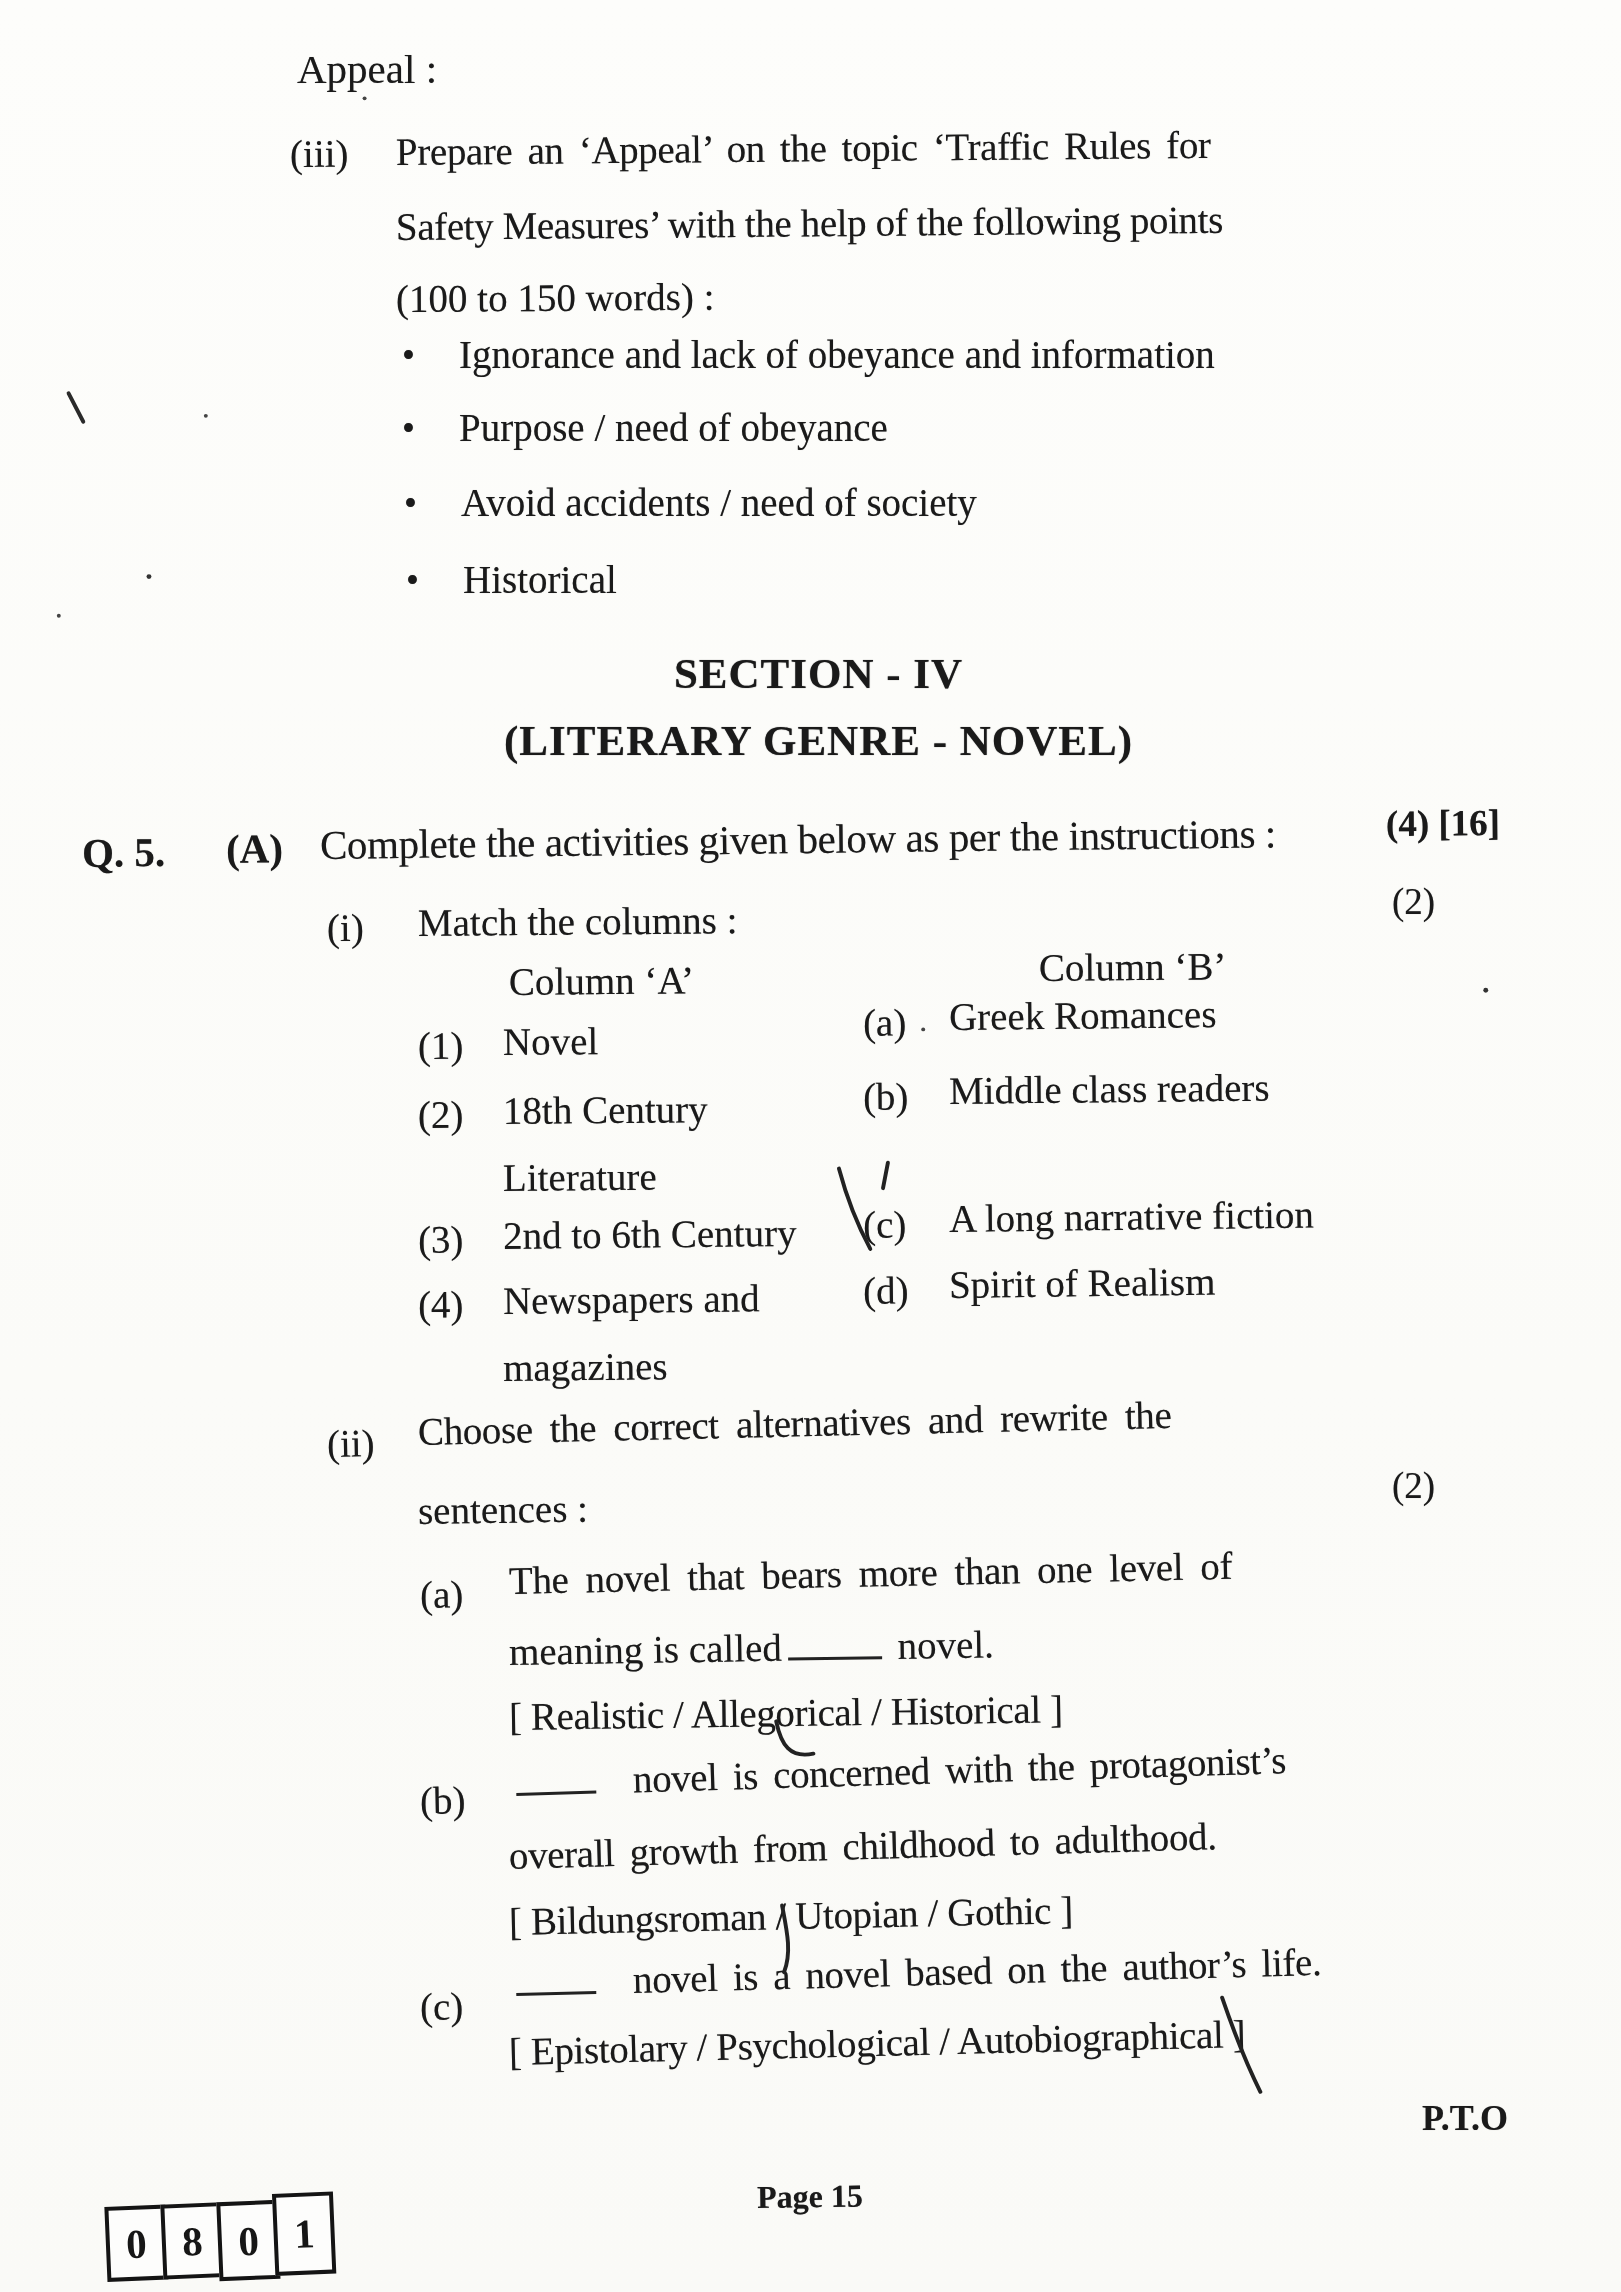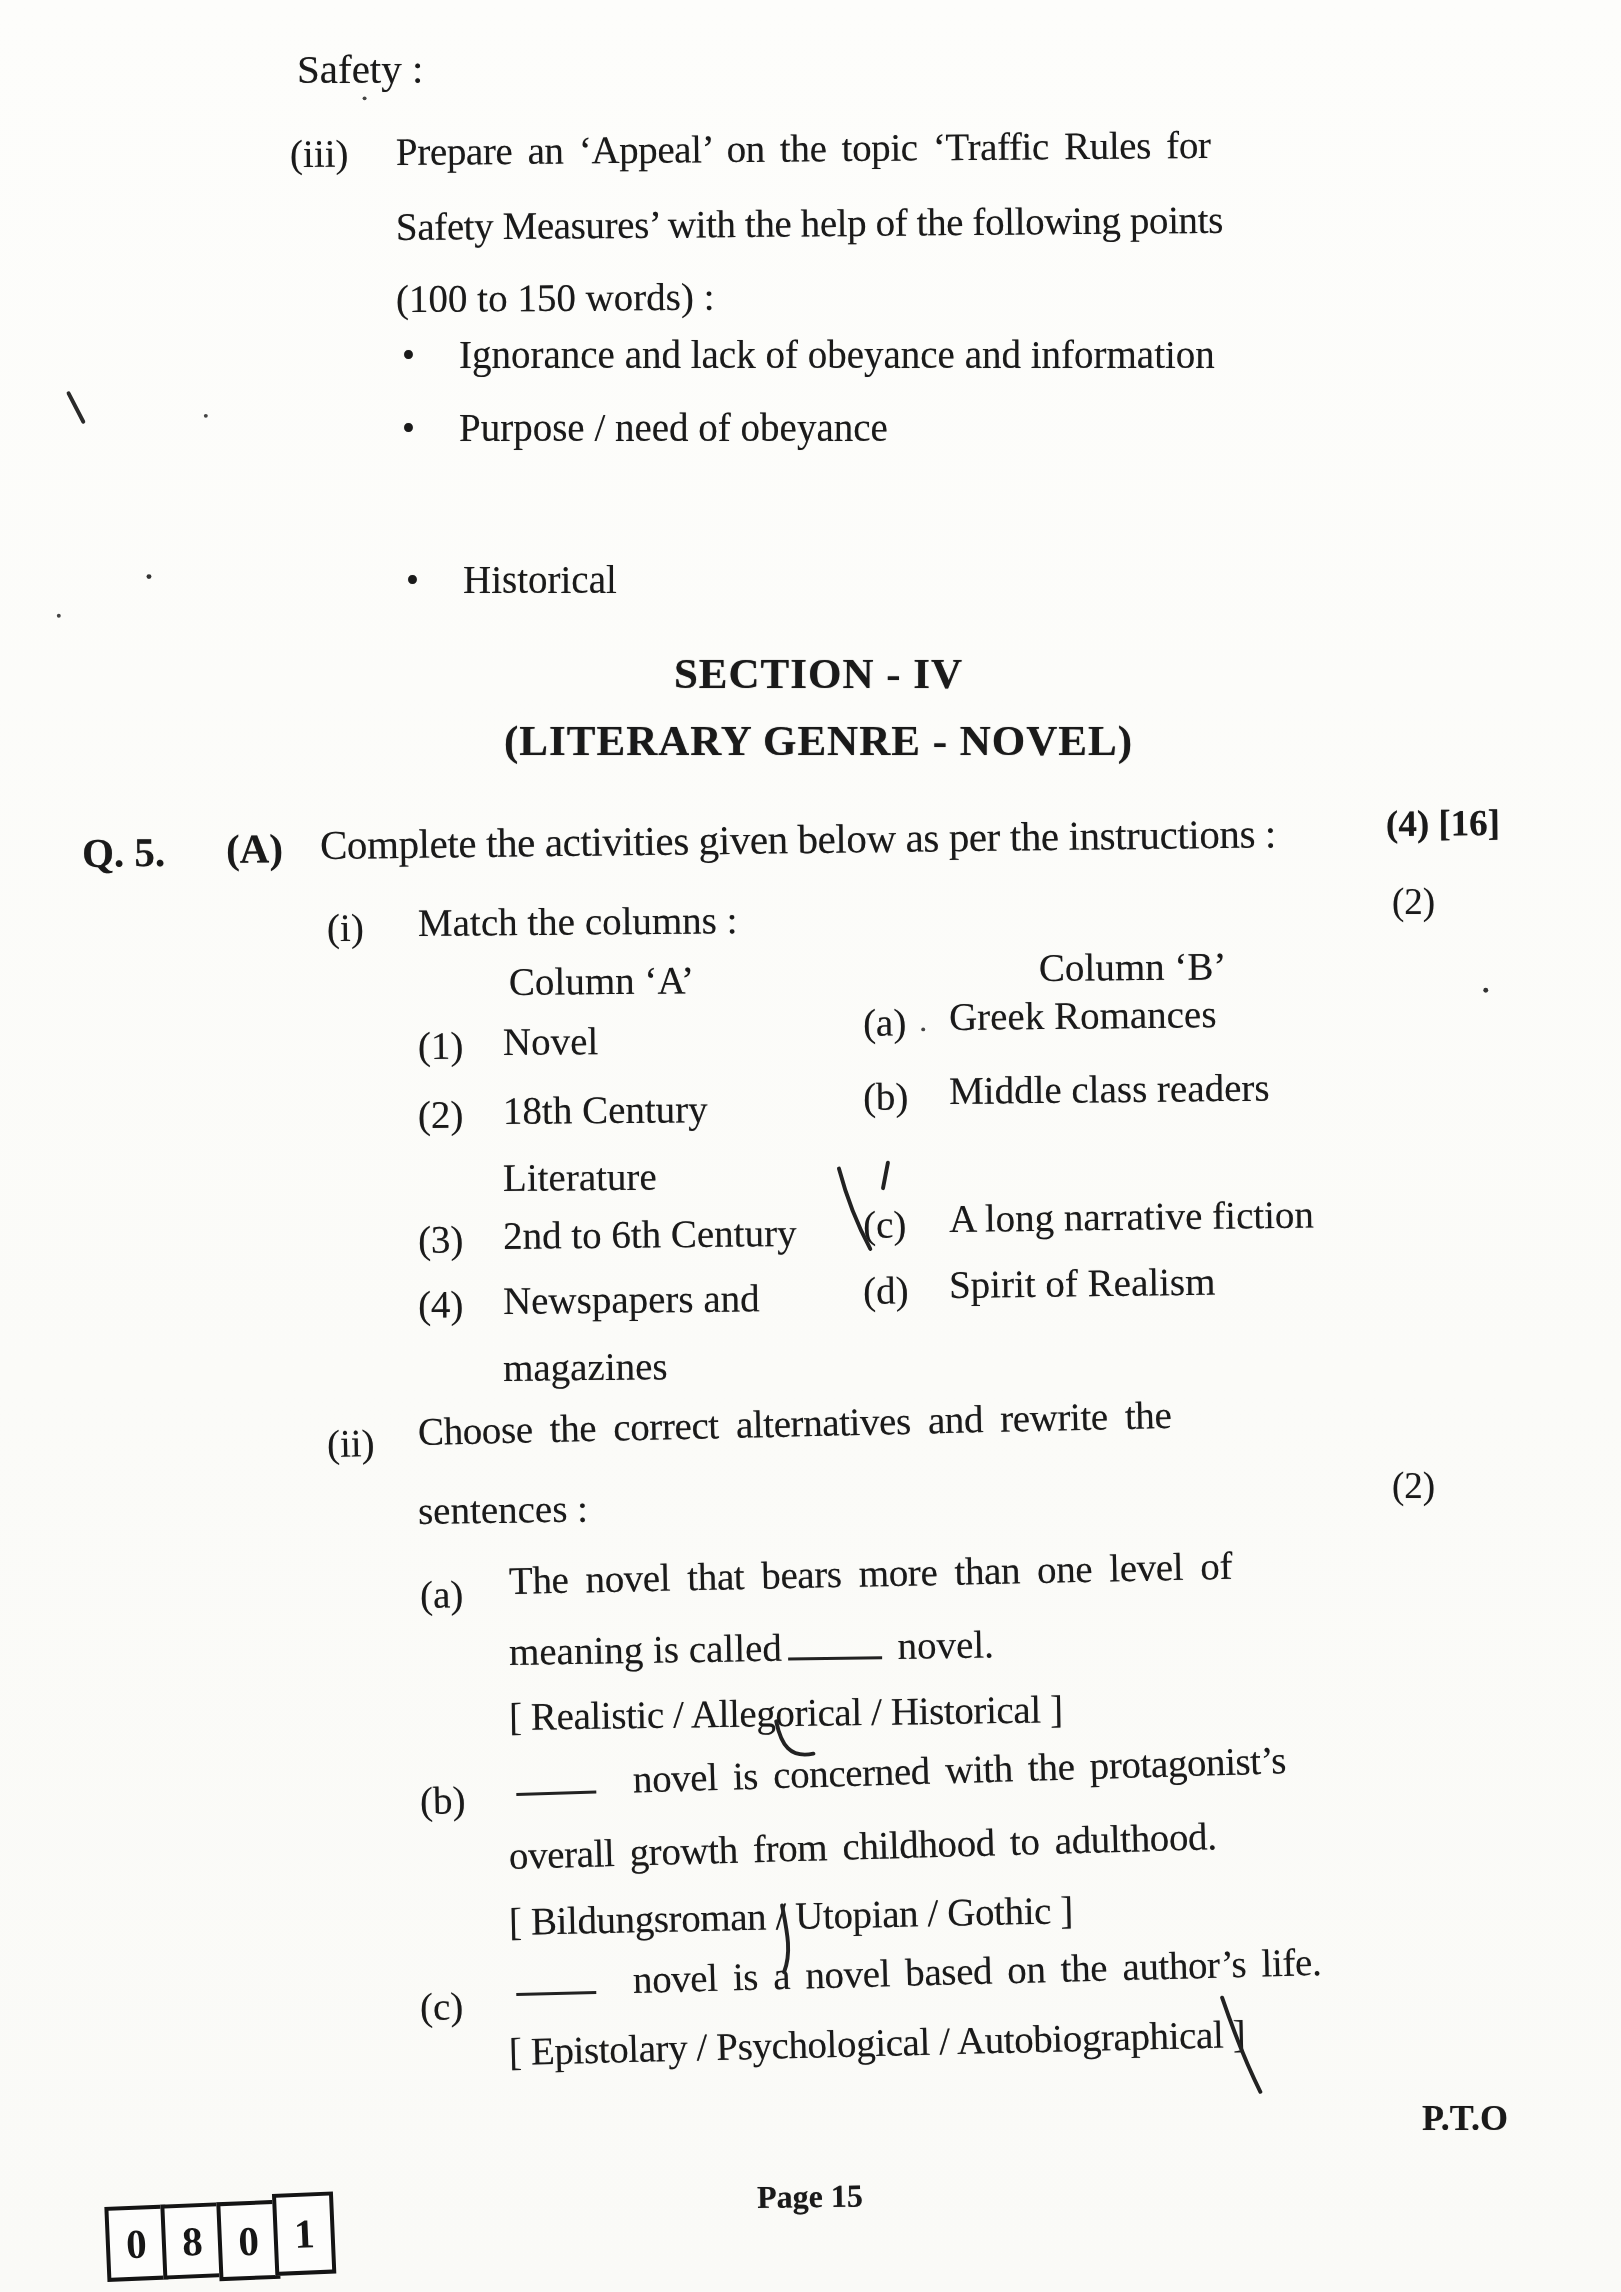--- a/index.html
+++ b/index.html
@@ -52,29 +52,30 @@
     background:#fdfdfc;
   }
   .codebox .cell:first-child{margin-left:0;}
   svg.penmarks{position:absolute;left:0;top:0;pointer-events:none;}
 </style>
 </head>
 <body>
 
 <div class="page">
 
-  <div class="t big" style="left:297px;top:47px;">Safety :</div>
+  <div class="t big" style="left:297px;top:47px;">Appeal :</div>
 
   <div class="t" style="left:290px;top:133px;transform:rotate(-0.4deg);">(iii)</div>
   <div class="t wsp6 tight" style="left:396px;top:131px;transform:rotate(-0.5deg);">Prepare an ‘Appeal’ on the topic ‘Traffic Rules for</div>
   <div class="t tight" style="left:396px;top:206px;transform:rotate(-0.5deg);">Safety Measures’ with the help of the following points</div>
   <div class="t" style="left:396px;top:278px;transform:rotate(-0.4deg);">(100 to 150 words) :</div>
 
   <div class="t" style="left:402px;top:334px;"><span class="bullet-dot">•</span><span>Ignorance and lack of obeyance and information</span></div>
   <div class="t" style="left:402px;top:407px;"><span class="bullet-dot">•</span><span>Purpose / need of obeyance</span></div>
+  <div class="t" style="left:404px;top:482px;"><span class="bullet-dot">•</span><span>Avoid accidents / need of society</span></div>
   <div class="t" style="left:406px;top:559px;"><span class="bullet-dot">•</span><span>Historical</span></div>
 
   <div class="t hdr" style="left:0;top:650px;width:1637px;text-align:center;white-space:nowrap;">SECTION - IV</div>
   <div class="t hdr" style="left:0;top:717px;width:1637px;text-align:center;white-space:nowrap;">(LITERARY GENRE - NOVEL)</div>
 
   <div class="t big bold" style="left:82px;top:831px;transform:rotate(-0.7deg);">Q. 5.</div>
   <div class="t big bold" style="left:226px;top:827px;transform:rotate(-0.7deg);">(A)</div>
   <div class="t big tight" style="left:320px;top:823px;transform:rotate(-0.7deg);">Complete the activities given below as per the instructions :</div>
   <div class="t bold marks" style="left:1386px;top:804px;transform:rotate(-0.5deg);">(4) [16]</div>
 

